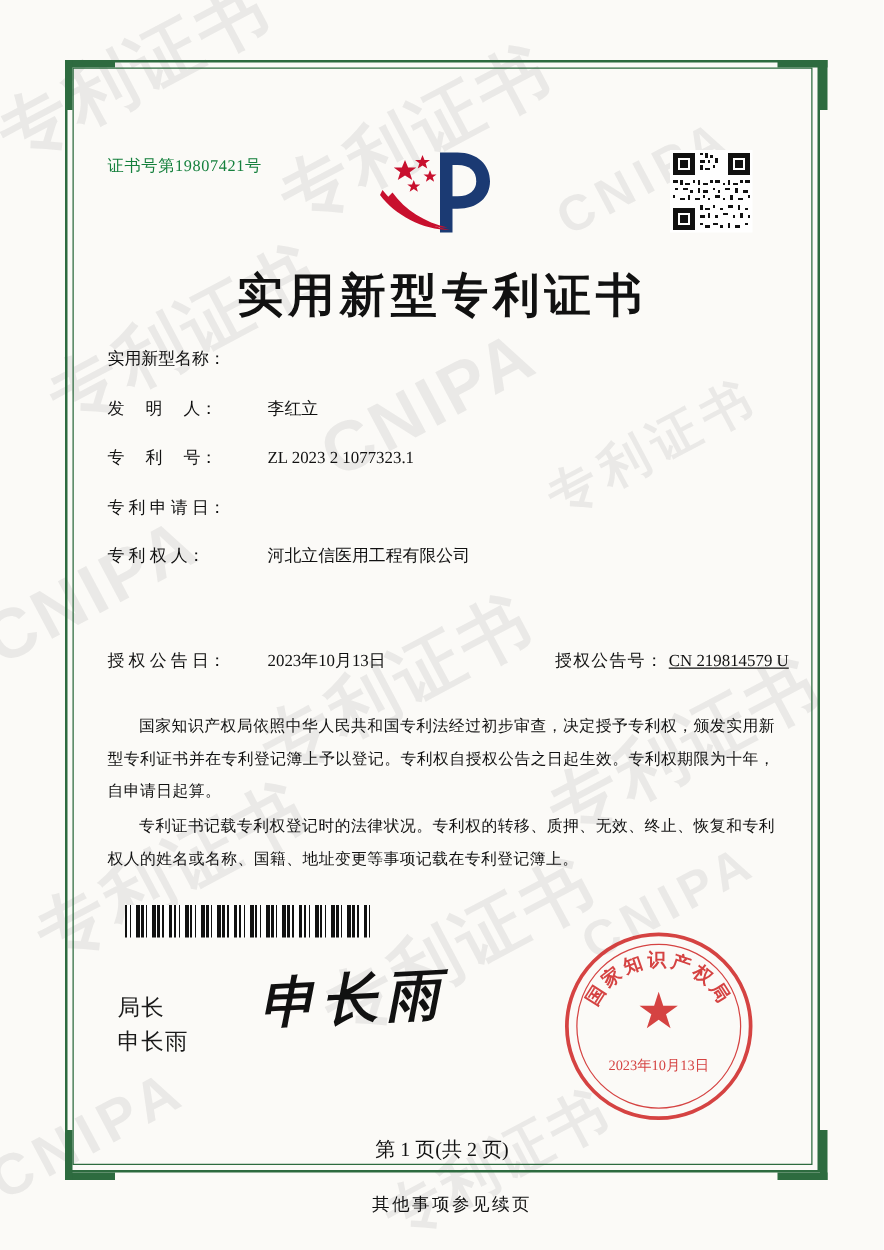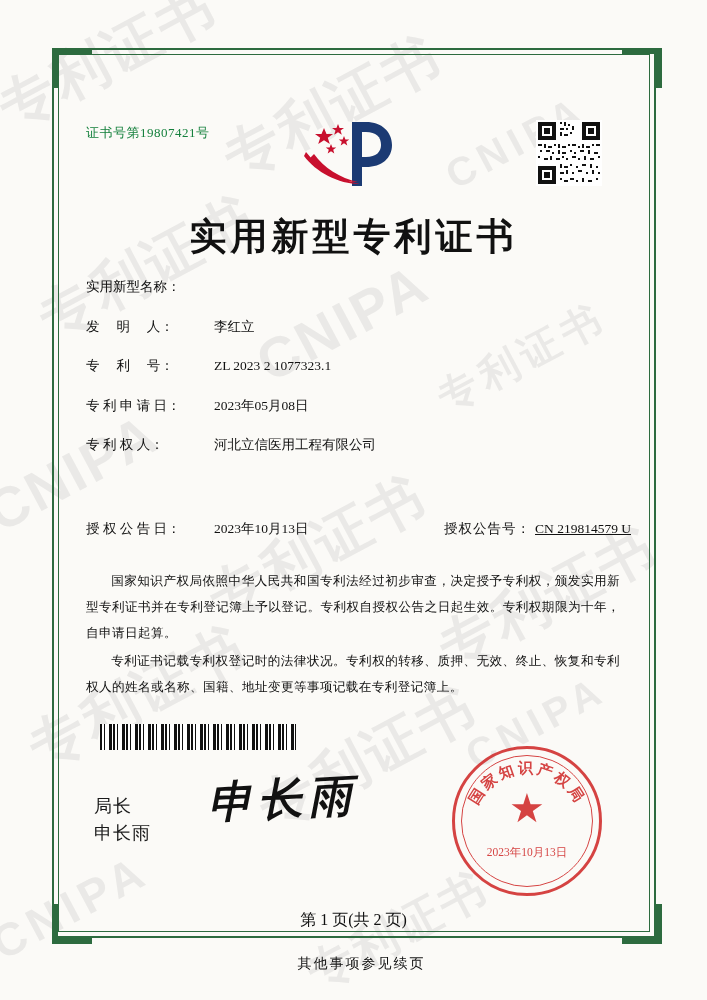--- a/index.html
+++ b/index.html
@@ -404,21 +404,20 @@
       <div class="fvalue">李红立</div>
     </div>
 
     <div class="frow">
       <div class="flabel">专　 利　 号：</div>
       <div class="fvalue">ZL 2023 2 1077323.1</div>
     </div>
 
     <div class="frow">
       <div class="flabel">专 利 申 请 日：</div>
-      <div class="fvalue">2023年05月08日</div>
     </div>
 
     <div class="frow">
       <div class="flabel">专 利 权 人：</div>
       <div class="fvalue">河北立信医用工程有限公司</div>
     </div>
 
 
     <div class="frow frow-two">
       <div class="flabel">授 权 公 告 日：</div>

